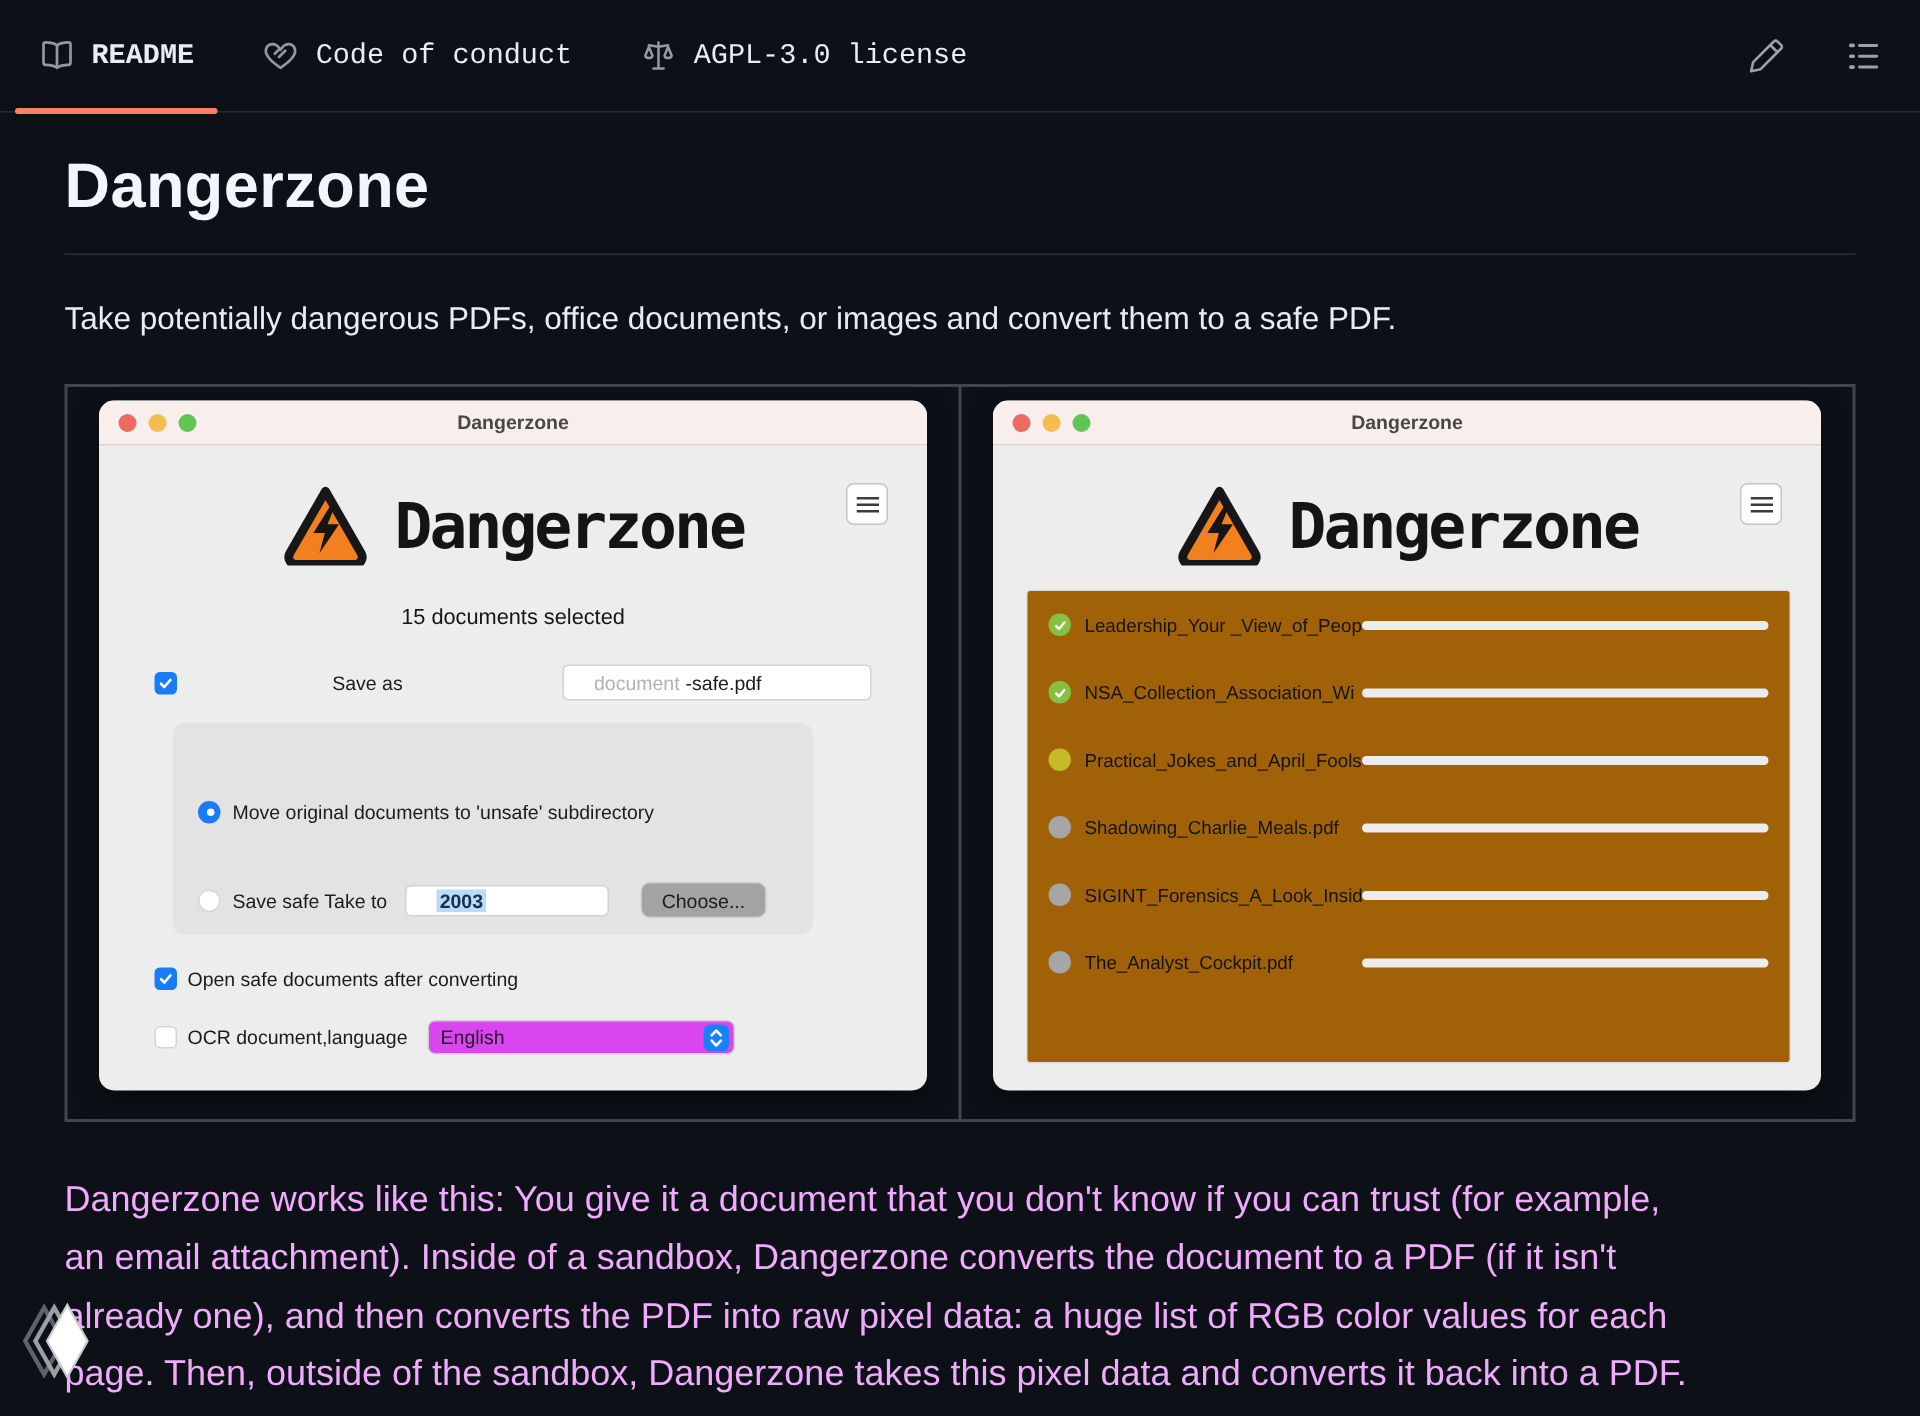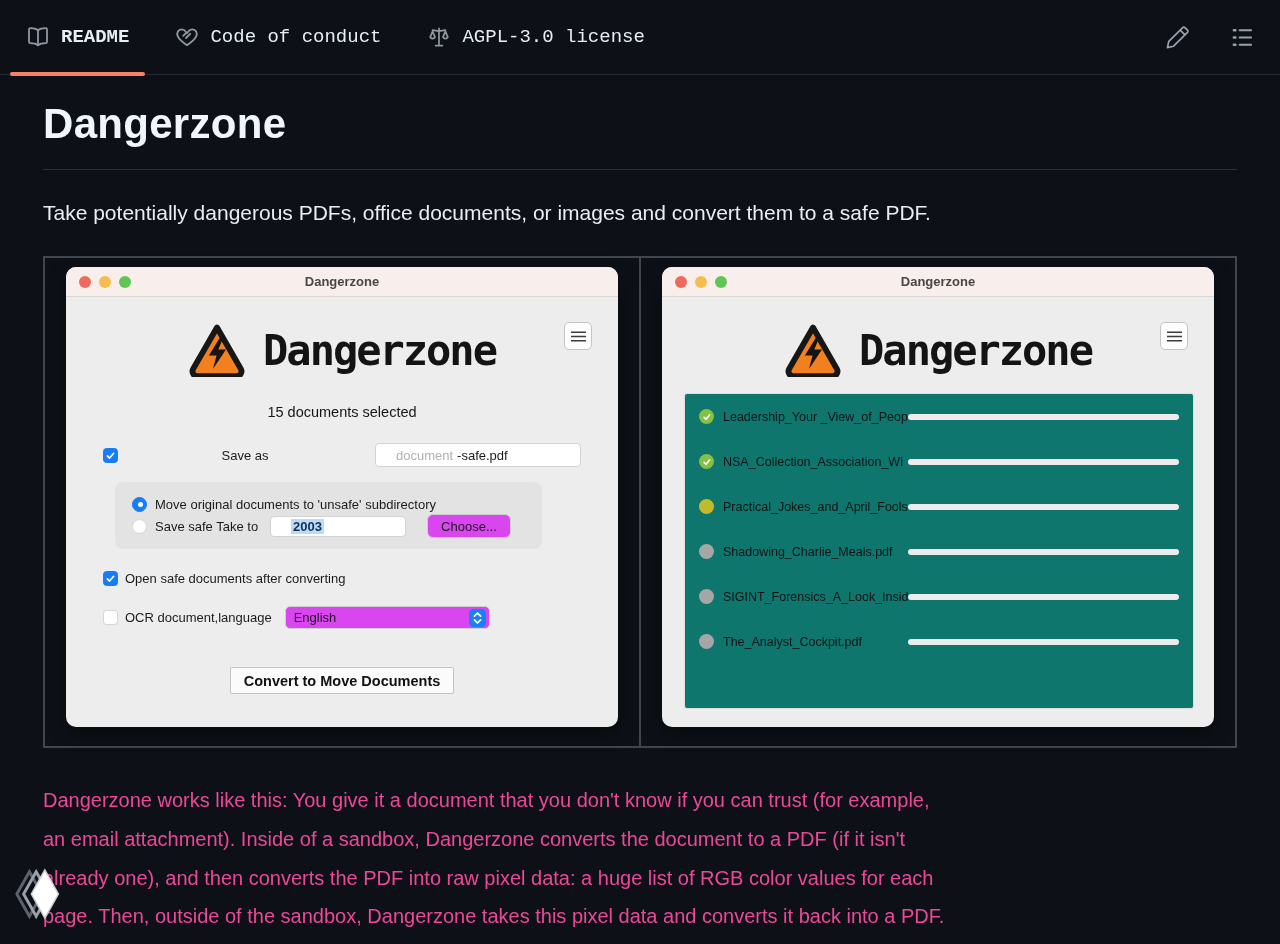--- a/index.html
+++ b/index.html
@@ -88,31 +88,31 @@
     height:24px; display:flex; align-items:center; padding:0 20px; font-size:13px;
   }
   .in-saveas { width:206px; margin-left:3px; }
   .muted { color:#b1b1b1; }
   .dark-part { color:#1b1b1b; margin-left:4px; }
 
   .groupbox {
     margin:15px 0 0 12px; width:427px; background:#e3e3e3; border-radius:8px;
     padding:11px 14px 12px 17px;
   }
-  .radio-row { display:flex; align-items:center; gap:8px; height:22px; }
+  .radio-row { display:flex; align-items:center; gap:8px; height:22px;margin-top:37px; }
   .radio { width:15px; height:15px; border-radius:50%; flex:none; background:#fff; border:1px solid #d6d6d6; position:relative; }
   .radio.selected { background:#177cf6; border-color:#177cf6; }
   .radio.selected::after {
     content:""; position:absolute; left:4.5px; top:4.5px; width:5px; height:5px;
     border-radius:50%; background:#fff;
   }
   .in-dir { width:136px; height:21px; margin-left:4px; }
   .sel-text { background:#b9dafb; font-weight:700; color:#15304e; padding:0 2px; }
   .choose-btn {
-    margin-left:13px; height:24px; padding:0 13px; background:#d946ef;
+    margin-left:13px; height:24px; padding:0 13px; background:#a3a3a3;
     border:1px solid #cccccc; border-radius:6px; font-size:13px; color:#1b1b1b; cursor:pointer;
   }
 
   .row-open { margin-top:22px; }
   .row-ocr  { margin-top:20px; }
   .select {
     width:205px; height:23px; margin-left:6px; background:#d946ef; border:1px solid #d0d0d0;
     border-radius:5px; display:flex; align-items:center; padding:0 3px 0 8px;
     position:relative; cursor:pointer;
   }
@@ -125,39 +125,39 @@
 
   .convert-btn {
     display:block; margin:38px auto 0; width:224px; height:27px;
     background:#fbfbfb; border:1px solid #c3c3c3; border-radius:2px;
     font-family:"Liberation Sans", sans-serif;
     font-size:14.5px; font-weight:700; color:#111; cursor:pointer;
   }
 
   
   .file-panel {
-    margin:16px 20px 0 22px; height:316px; background:#0f766e;
+    margin:16px 20px 0 22px; height:316px; background:#a16207;
     border:1px solid #dedede; border-radius:3px; padding:0 14px;
   }
   .file-row { display:flex; align-items:center; height:45px; }
   .file-icon {
     width:15px; height:15px; border-radius:50%; flex:none; margin-right:9px;
     background:#a6a6a6; display:flex; align-items:center; justify-content:center;
   }
   .file-icon svg { width:10px; height:10px; display:none; }
   .file-icon.done { background:#86c043; }
   .file-icon.done svg { display:block; }
   .file-icon.converting { background:#c2ba28; }
   .file-icon.pending { background:#a6a6a6; }
   .file-name { flex:0 0 185px; font-size:12.5px; color:#141414; white-space:nowrap; overflow:hidden; }
   .bar-track { flex:1; height:6px; border-radius:3px; background:#ececec; overflow:hidden; }
   .bar-fill { height:100%; border-radius:3px; background:#179bf5; width:0; }
 
   
-  .body-text { margin-top:33px; font-size:20px; line-height:38.8px; color:#ec4899; }
+  .body-text { margin-top:33px; font-size:24px; line-height:38.8px; color:#f0abfc; }
   .body-line { white-space:nowrap; }
 
   
   .cursor-artifact { position:absolute; left:12px; top:864px; width:58px; height:60px; pointer-events:none; }
 </style>
 </head>
 <body>
 
 <div class="tabbar">
   <div class="tabs">

